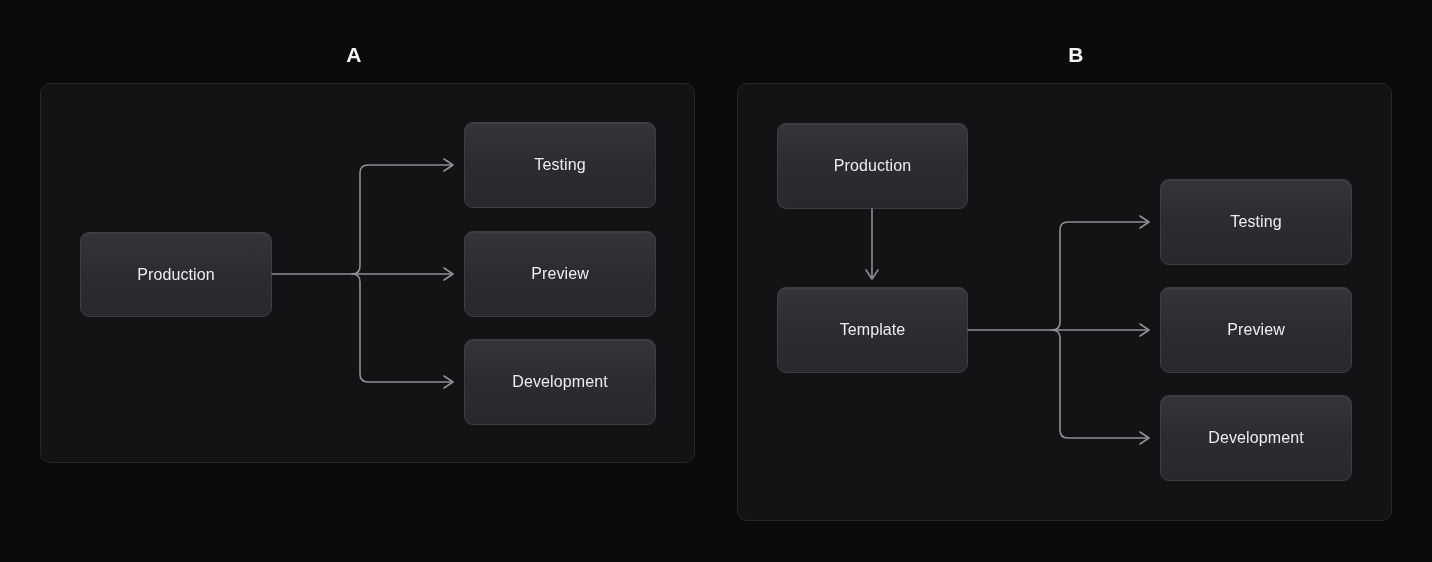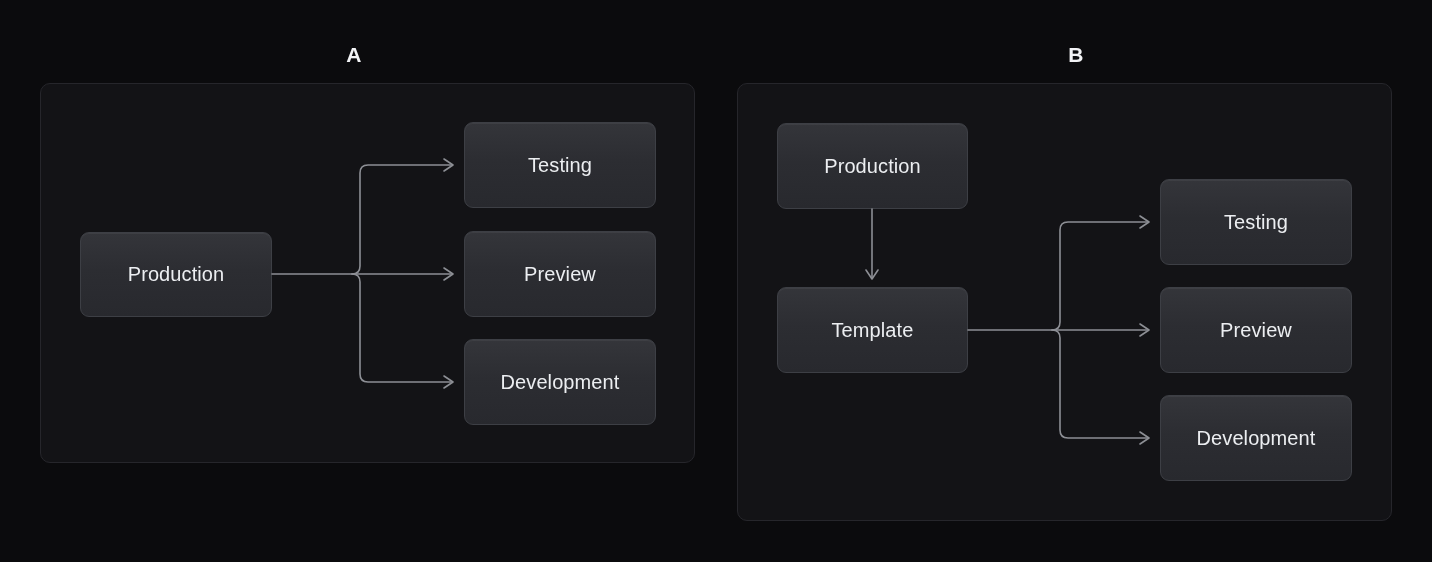--- a/index.html
+++ b/index.html
@@ -46,21 +46,21 @@
   .node {
     position: absolute;
     box-sizing: border-box;
     border: 1px solid #3d3f45;
     border-radius: 9px;
     background: linear-gradient(180deg, #34353a 0%, #2c2d32 45%, #28292e 100%);
     display: flex;
     align-items: center;
     justify-content: center;
     color: #eceef1;
-    font-size: 20px;
+    font-size: 16px;
     font-weight: 400;
     letter-spacing: 0.1px;
     white-space: nowrap;
     box-shadow: inset 0 1px 0 rgba(255,255,255,0.05);
     user-select: none;
   }
 
   
   .wires {
     position: absolute;

